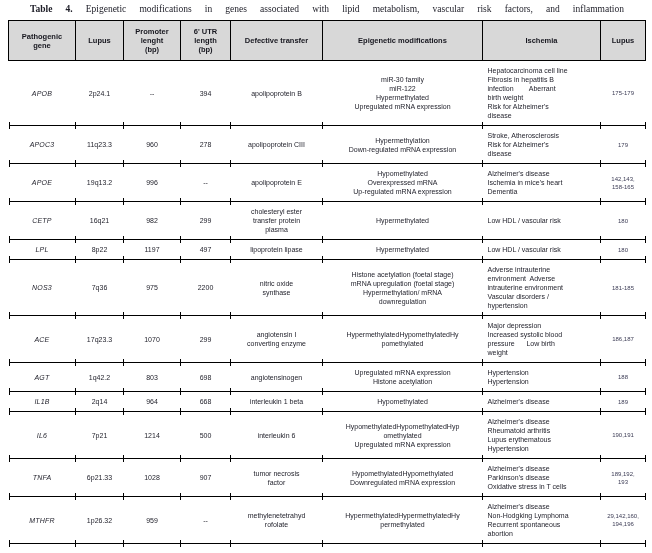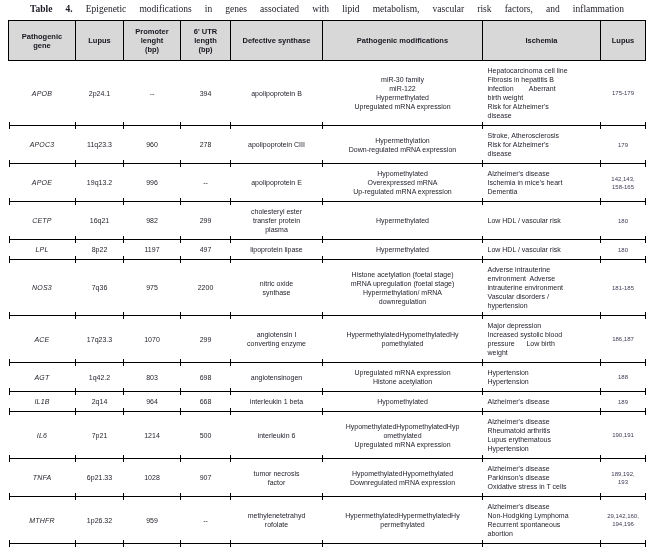--- a/index.html
+++ b/index.html
@@ -95,22 +95,22 @@
       <tr>
           <th>Pathogenic
 gene</th>
           <th>Lupus</th>
           <th>Promoter
 lenght
 (bp)</th>
           <th>6' UTR
 length
 (bp)</th>
-          <th>Defective synthase</th>
-          <th>Pathogenic modifications</th>
+          <th>Defective transfer</th>
+          <th>Epigenetic modifications</th>
           <th>Ischemia</th>
           <th>Lupus</th>
         </tr>
     </thead>
     <tbody>
         <tr>
           <td class="col-gene">APOB</td>
           <td class="col-locus">2p24.1</td>
           <td class="col-num">--</td>
           <td class="col-num">394</td>

